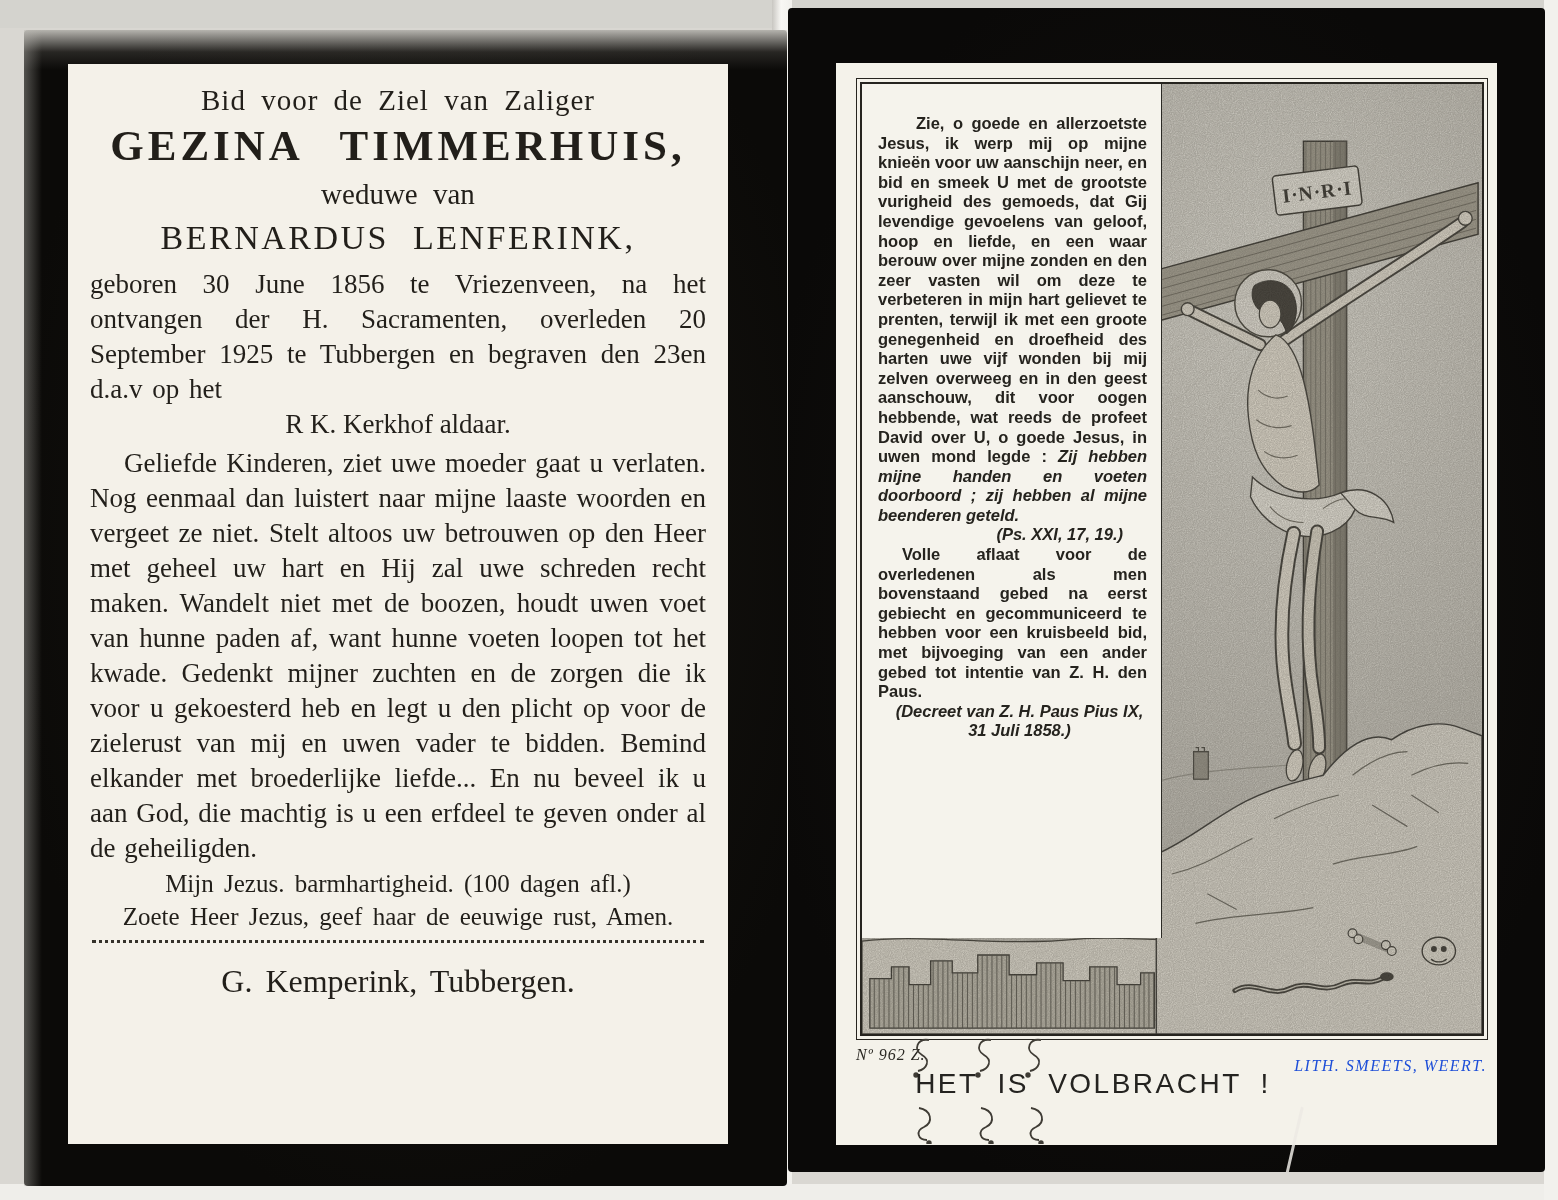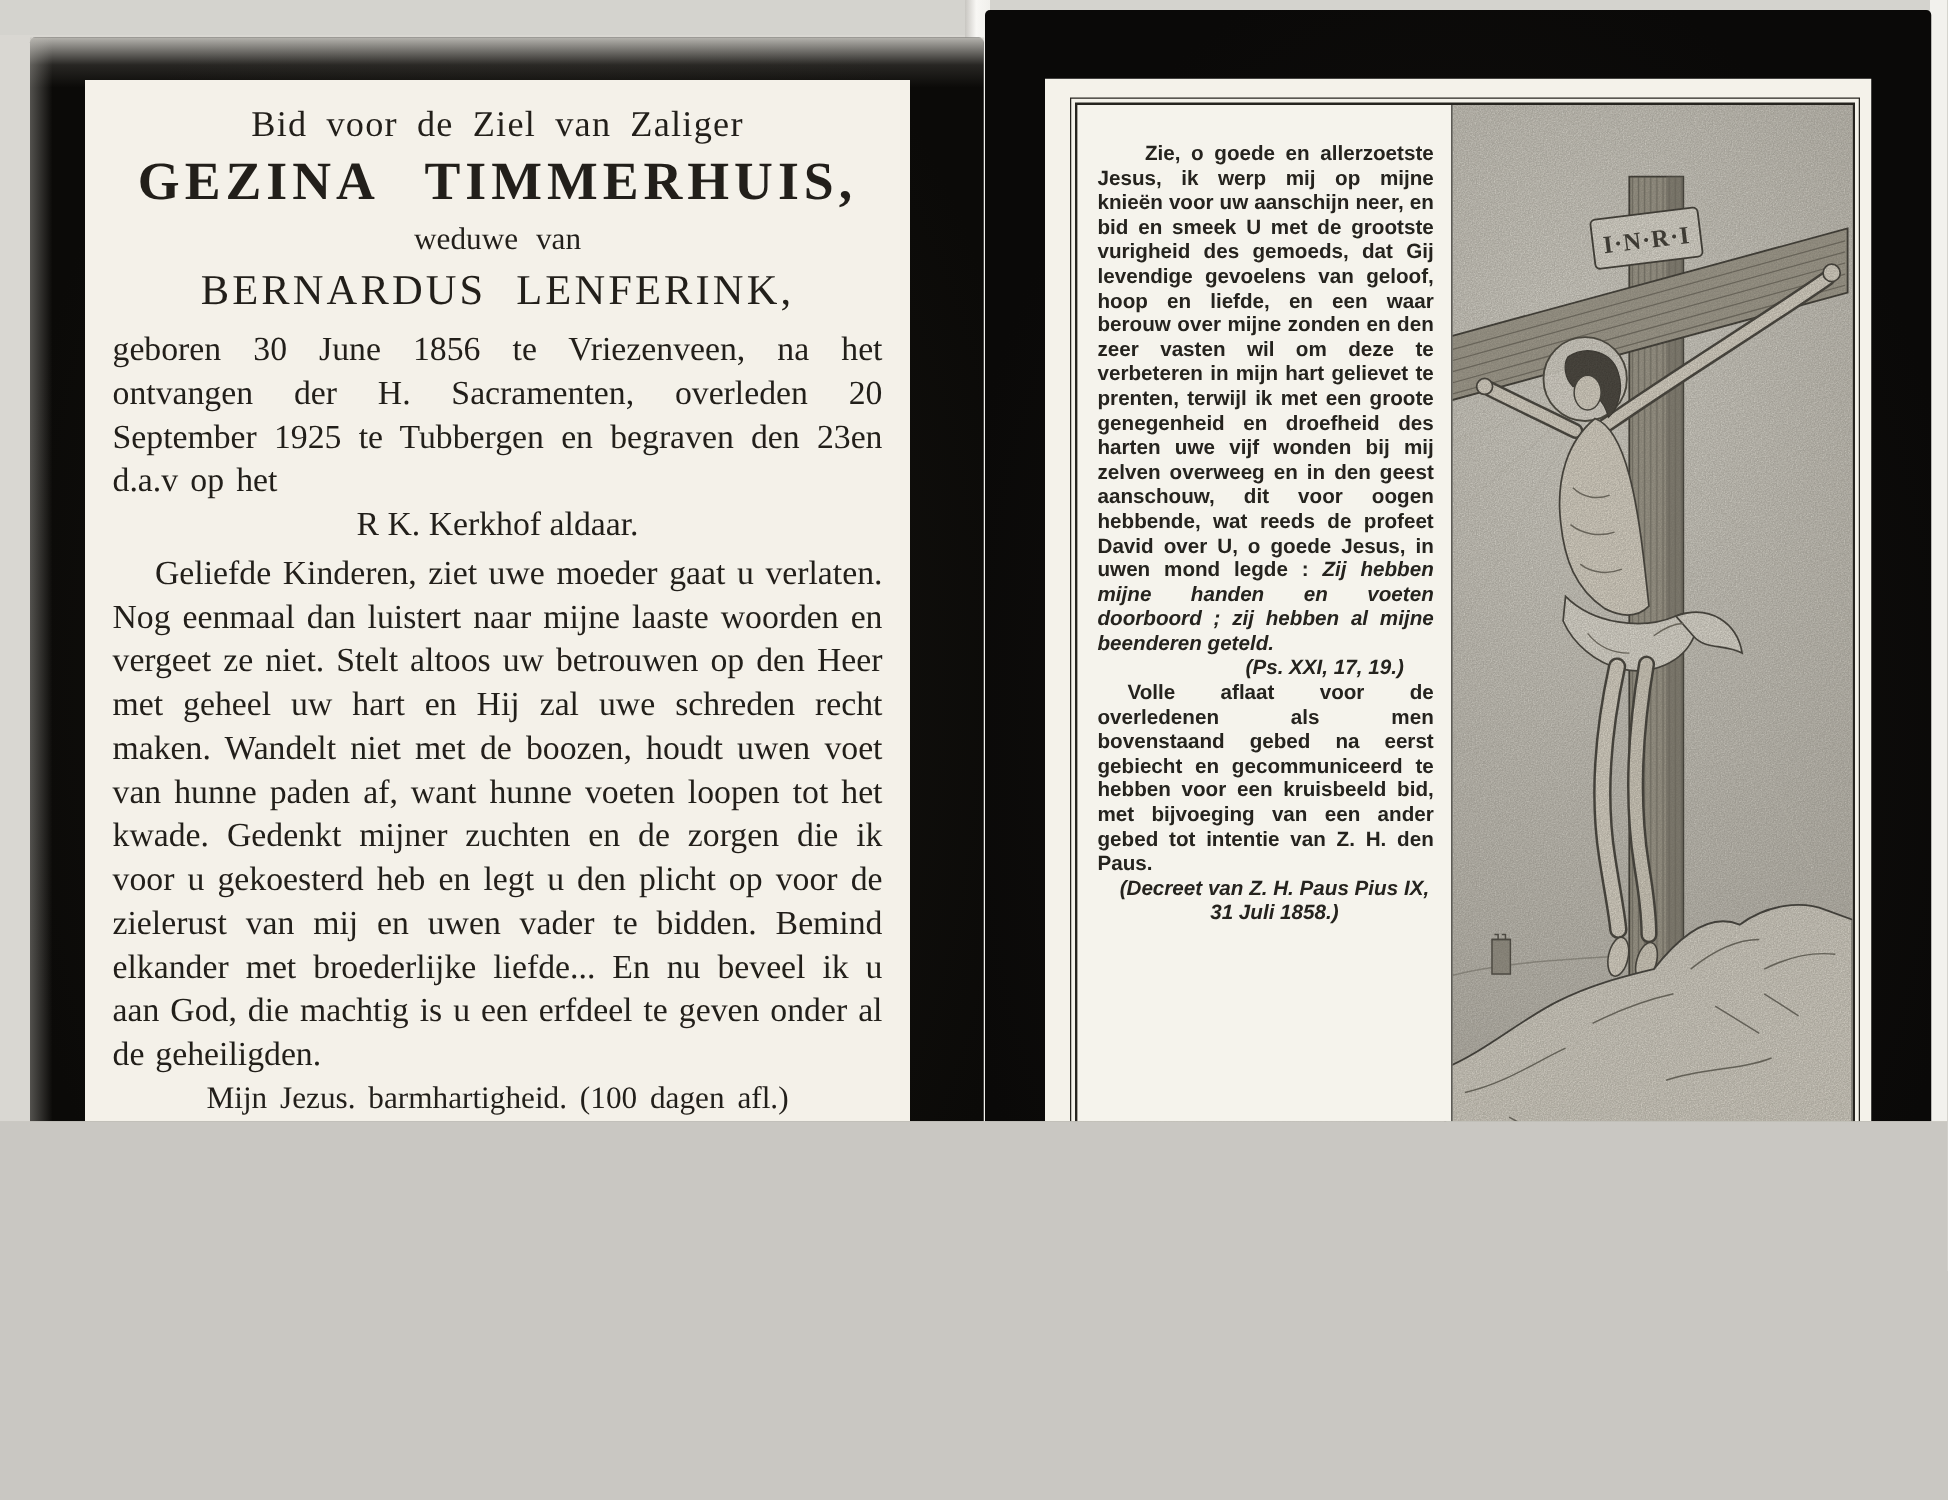--- a/index.html
+++ b/index.html
@@ -1,36 +1,36 @@
 <!DOCTYPE html>
 <html><head>
 <meta charset="utf-8">
 <style>
   html,body{margin:0;padding:0;background:#c9c7c2;}
-  #page{position:relative;width:1558px;height:897px;background:#d9d7d2;overflow:hidden;
+  #page{position:relative;width:1558px;height:1200px;background:#d9d7d2;overflow:hidden;
         font-family:"Liberation Serif","DejaVu Serif",serif;color:#221f1a;}
   .strip{position:absolute;}
   #top-strip{left:0;top:0;width:1558px;height:28px;background:#d4d3ce;}
   #gap-strip{left:772px;top:0;width:20px;height:1200px;background:linear-gradient(to right,#c8c6c1,#f8f7f4 45%,#f1f0ec);}
   #bottom-strip{left:0;top:1184px;width:1558px;height:16px;background:#efeeea;}
   #right-strip{left:1544px;top:0;width:14px;height:1200px;background:#f2f1ed;}
 
   
   .card{position:absolute;border-radius:4px;}
   #card-left{left:24px;top:30px;width:763px;height:1156px;
      background:radial-gradient(ellipse at 52% 45%, #191713 0%, #0b0a08 75%);}
   #card-left::before{content:"";position:absolute;left:0;right:0;top:0;height:40px;
      background:linear-gradient(to bottom,rgba(211,209,203,.85),rgba(125,122,116,.25) 55%,transparent);}
   #card-left::after{content:"";position:absolute;left:0;top:0;bottom:0;width:18px;
      background:linear-gradient(to right,rgba(190,188,182,.4),transparent);}
   #panel-left{position:absolute;left:44px;top:34px;width:660px;height:1080px;background:#f4f1e9;
      box-sizing:border-box;padding:14px 22px;overflow:hidden;}
   .lc-header{font-size:29px;text-align:center;margin-top:6px;letter-spacing:1px;word-spacing:7px;}
   .lc-name{font-size:43px;font-weight:bold;text-align:center;margin-top:4px;letter-spacing:4px;word-spacing:24px;white-space:nowrap;}
-  .lc-rel{font-size:25px;text-align:center;margin-top:8px;word-spacing:8px;}
+  .lc-rel{font-size:29px;text-align:center;margin-top:8px;word-spacing:8px;}
   .lc-spouse{font-size:34px;text-align:center;margin-top:8px;letter-spacing:2.5px;word-spacing:13px;}
   .lc-vitals{font-size:27px;line-height:35px;text-align:justify;margin:10px 0 0;word-spacing:3px;}
   .lc-vitals-end{font-size:27px;line-height:35px;text-align:center;}
   .lc-par{font-size:27px;line-height:35px;text-align:justify;text-indent:34px;margin:4px 0 0;word-spacing:2px;}
   .lc-asp{font-size:25px;line-height:30px;text-align:center;margin-top:3px;word-spacing:4px;}
   .lc-dots{border-top:3.5px dotted #35322b;margin:8px 2px 0;height:0;}
   .lc-printer{font-size:32px;text-align:center;margin-top:20px;word-spacing:5px;}
 
   
   #card-right{left:788px;top:8px;width:757px;height:1164px;overflow:hidden;
@@ -72,20 +72,21 @@
   <div id="card-left" class="card">
     <div id="panel-left">
       <div class="lc-header">Bid voor de Ziel van Zaliger</div>
       <div class="lc-name">GEZINA TIMMERHUIS,</div>
       <div class="lc-rel">weduwe van</div>
       <div class="lc-spouse">BERNARDUS LENFERINK,</div>
       <p class="lc-vitals">geboren 30 June 1856 te Vriezenveen, na het ontvangen der H. Sacramenten, overleden 20 September 1925 te Tubbergen en begraven den 23en d.a.v op het</p>
       <div class="lc-vitals-end">R K. Kerkhof aldaar.</div>
       <p class="lc-par">Geliefde Kinderen, ziet uwe moeder gaat u verlaten. Nog eenmaal dan luistert naar mijne laaste woorden en vergeet ze niet. Stelt altoos uw betrouwen op den Heer met geheel uw hart en Hij zal uwe schreden recht maken. Wandelt niet met de boozen, houdt uwen voet van hunne paden af, want hunne voeten loopen tot het kwade. Gedenkt mijner zuchten en de zorgen die ik voor u gekoesterd heb en legt u den plicht op voor de zielerust van mij en uwen vader te bidden. Bemind elkander met broederlijke liefde... En nu beveel ik u aan God, die machtig is u een erfdeel te geven onder al de geheiligden.</p>
       <div class="lc-asp">Mijn Jezus. barmhartigheid. (100 dagen afl.)</div>
+      <div class="lc-asp">Zoete Heer Jezus, geef haar de eeuwige rust, Amen.</div>
       <div class="lc-dots"></div>
       <div class="lc-printer">G. Kemperink, Tubbergen.</div>
     </div>
   </div>
 
   <div id="card-right" class="card">
     <div id="panel-right">
       <div id="eng-frame">
         <div id="eng-inner">
 

